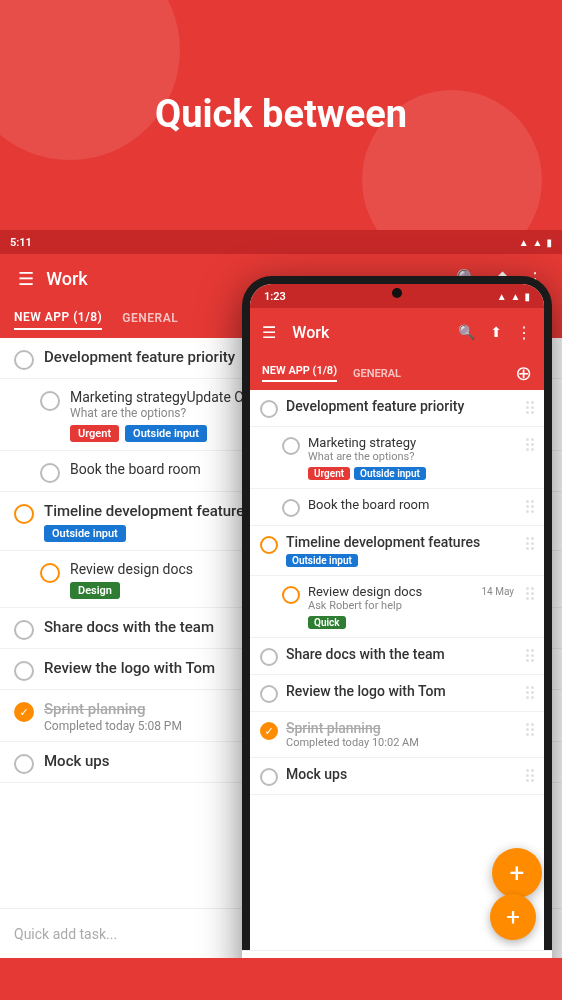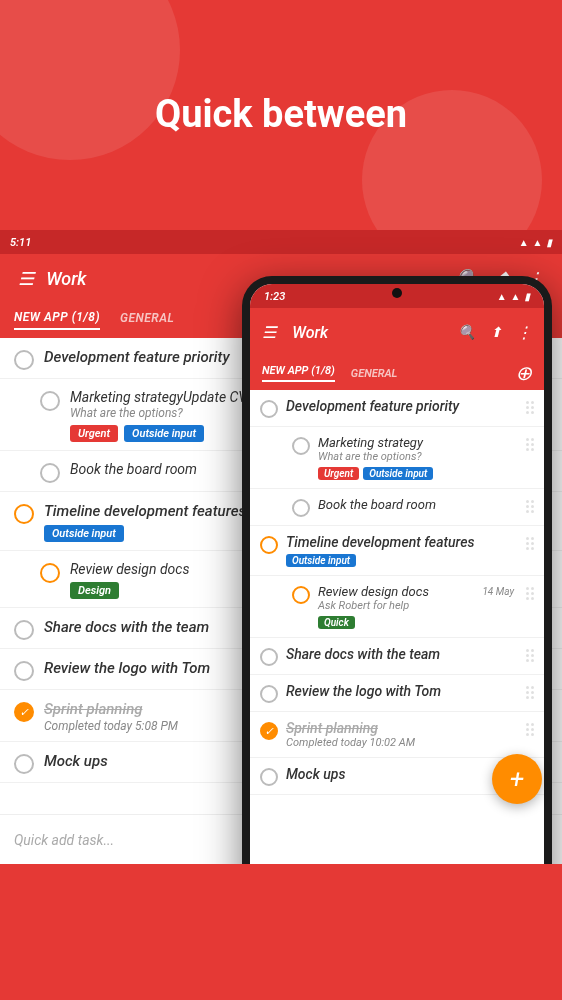--- a/index.html
+++ b/index.html
@@ -46,24 +46,23 @@
       font-weight: 700;
       text-align: center;
       line-height: 1.2;
       z-index: 1;
       padding: 0 20px;
     }
 
     
     .devices-container {
       background: #8b5cf6;
-      height: 634px;
+      height: 728px;
       position: relative;
       overflow: hidden;
-      font-style: italic;
     }
 
     
     .tablet {
       position: absolute;
       top: 0;
       left: 0;
       right: 0;
       bottom: 0;
       background: white;
@@ -302,21 +301,21 @@
     }
     .phone-task-item {
       display: flex;
       align-items: flex-start;
       padding: 8px 10px;
       border-bottom: 1px solid #f0f0f0;
       gap: 8px;
       position: relative;
     }
     .phone-task-item.sub-item {
-      padding-left: 42px;
+      padding-left: 32px;
     }
     .phone-task-title {
       font-size: 13px;
       color: #333;
       font-weight: 400;
     }
     .phone-task-title.main {
       font-size: 14px;
       font-weight: 500;
     }

